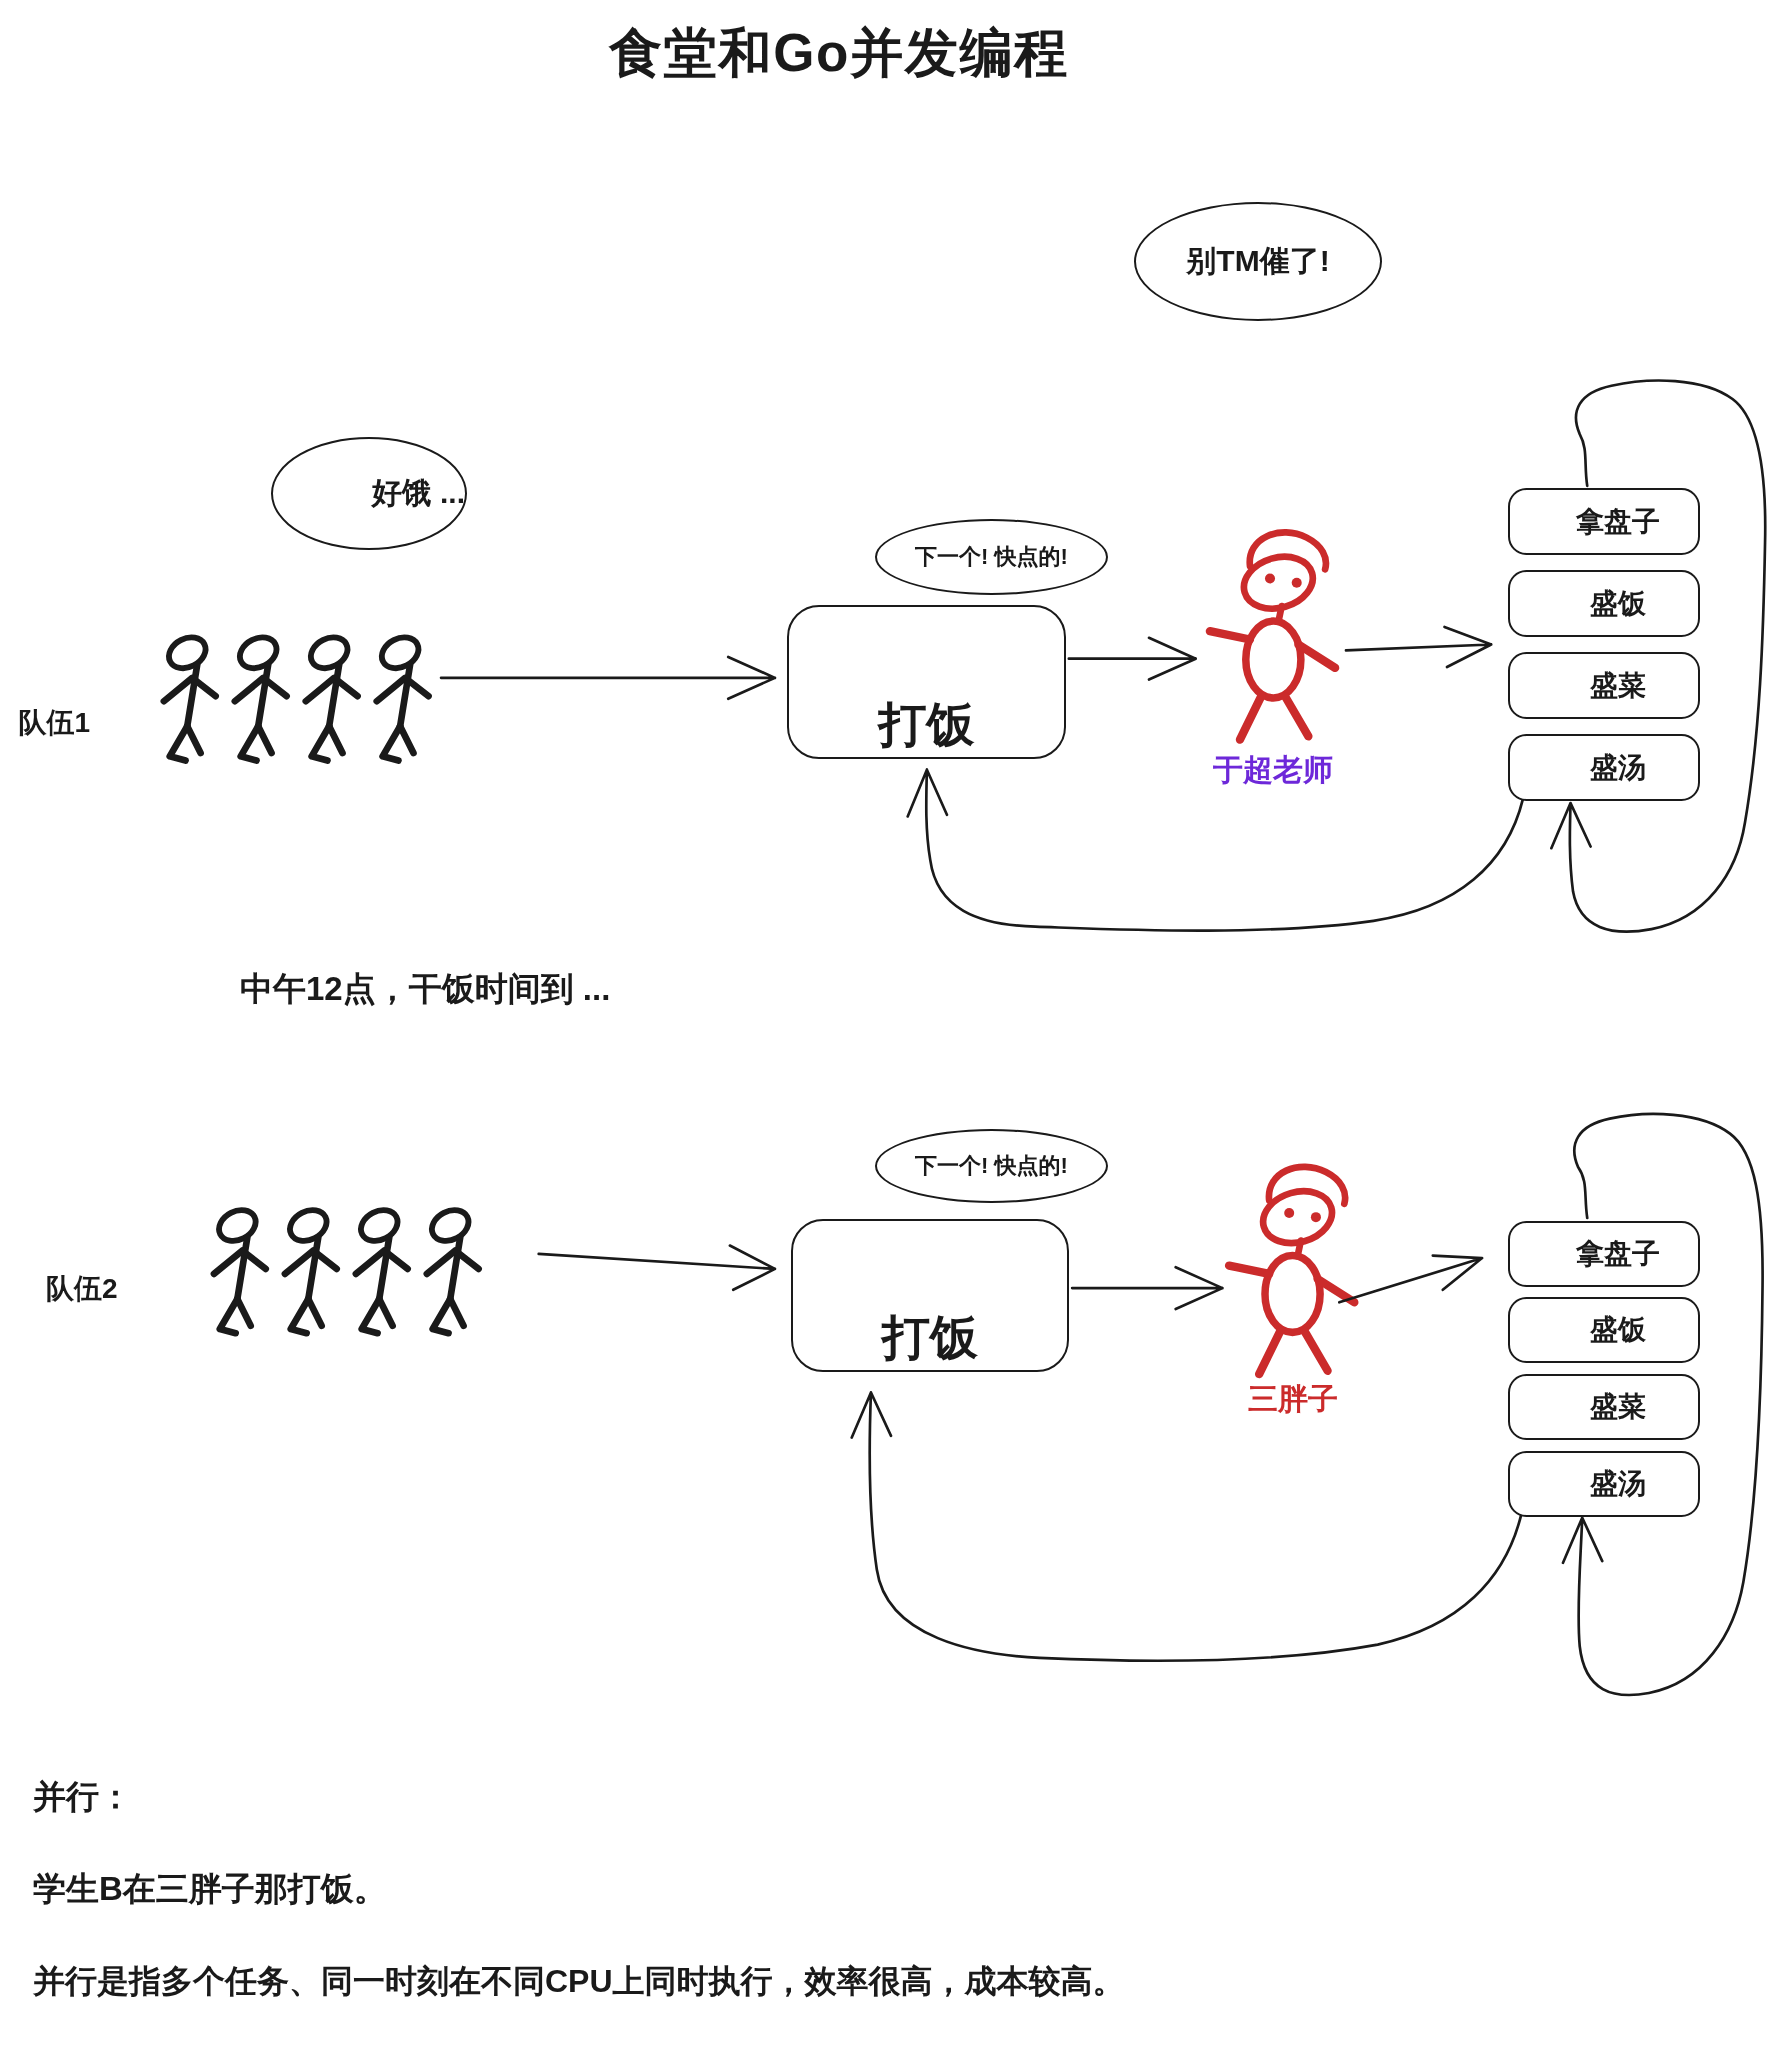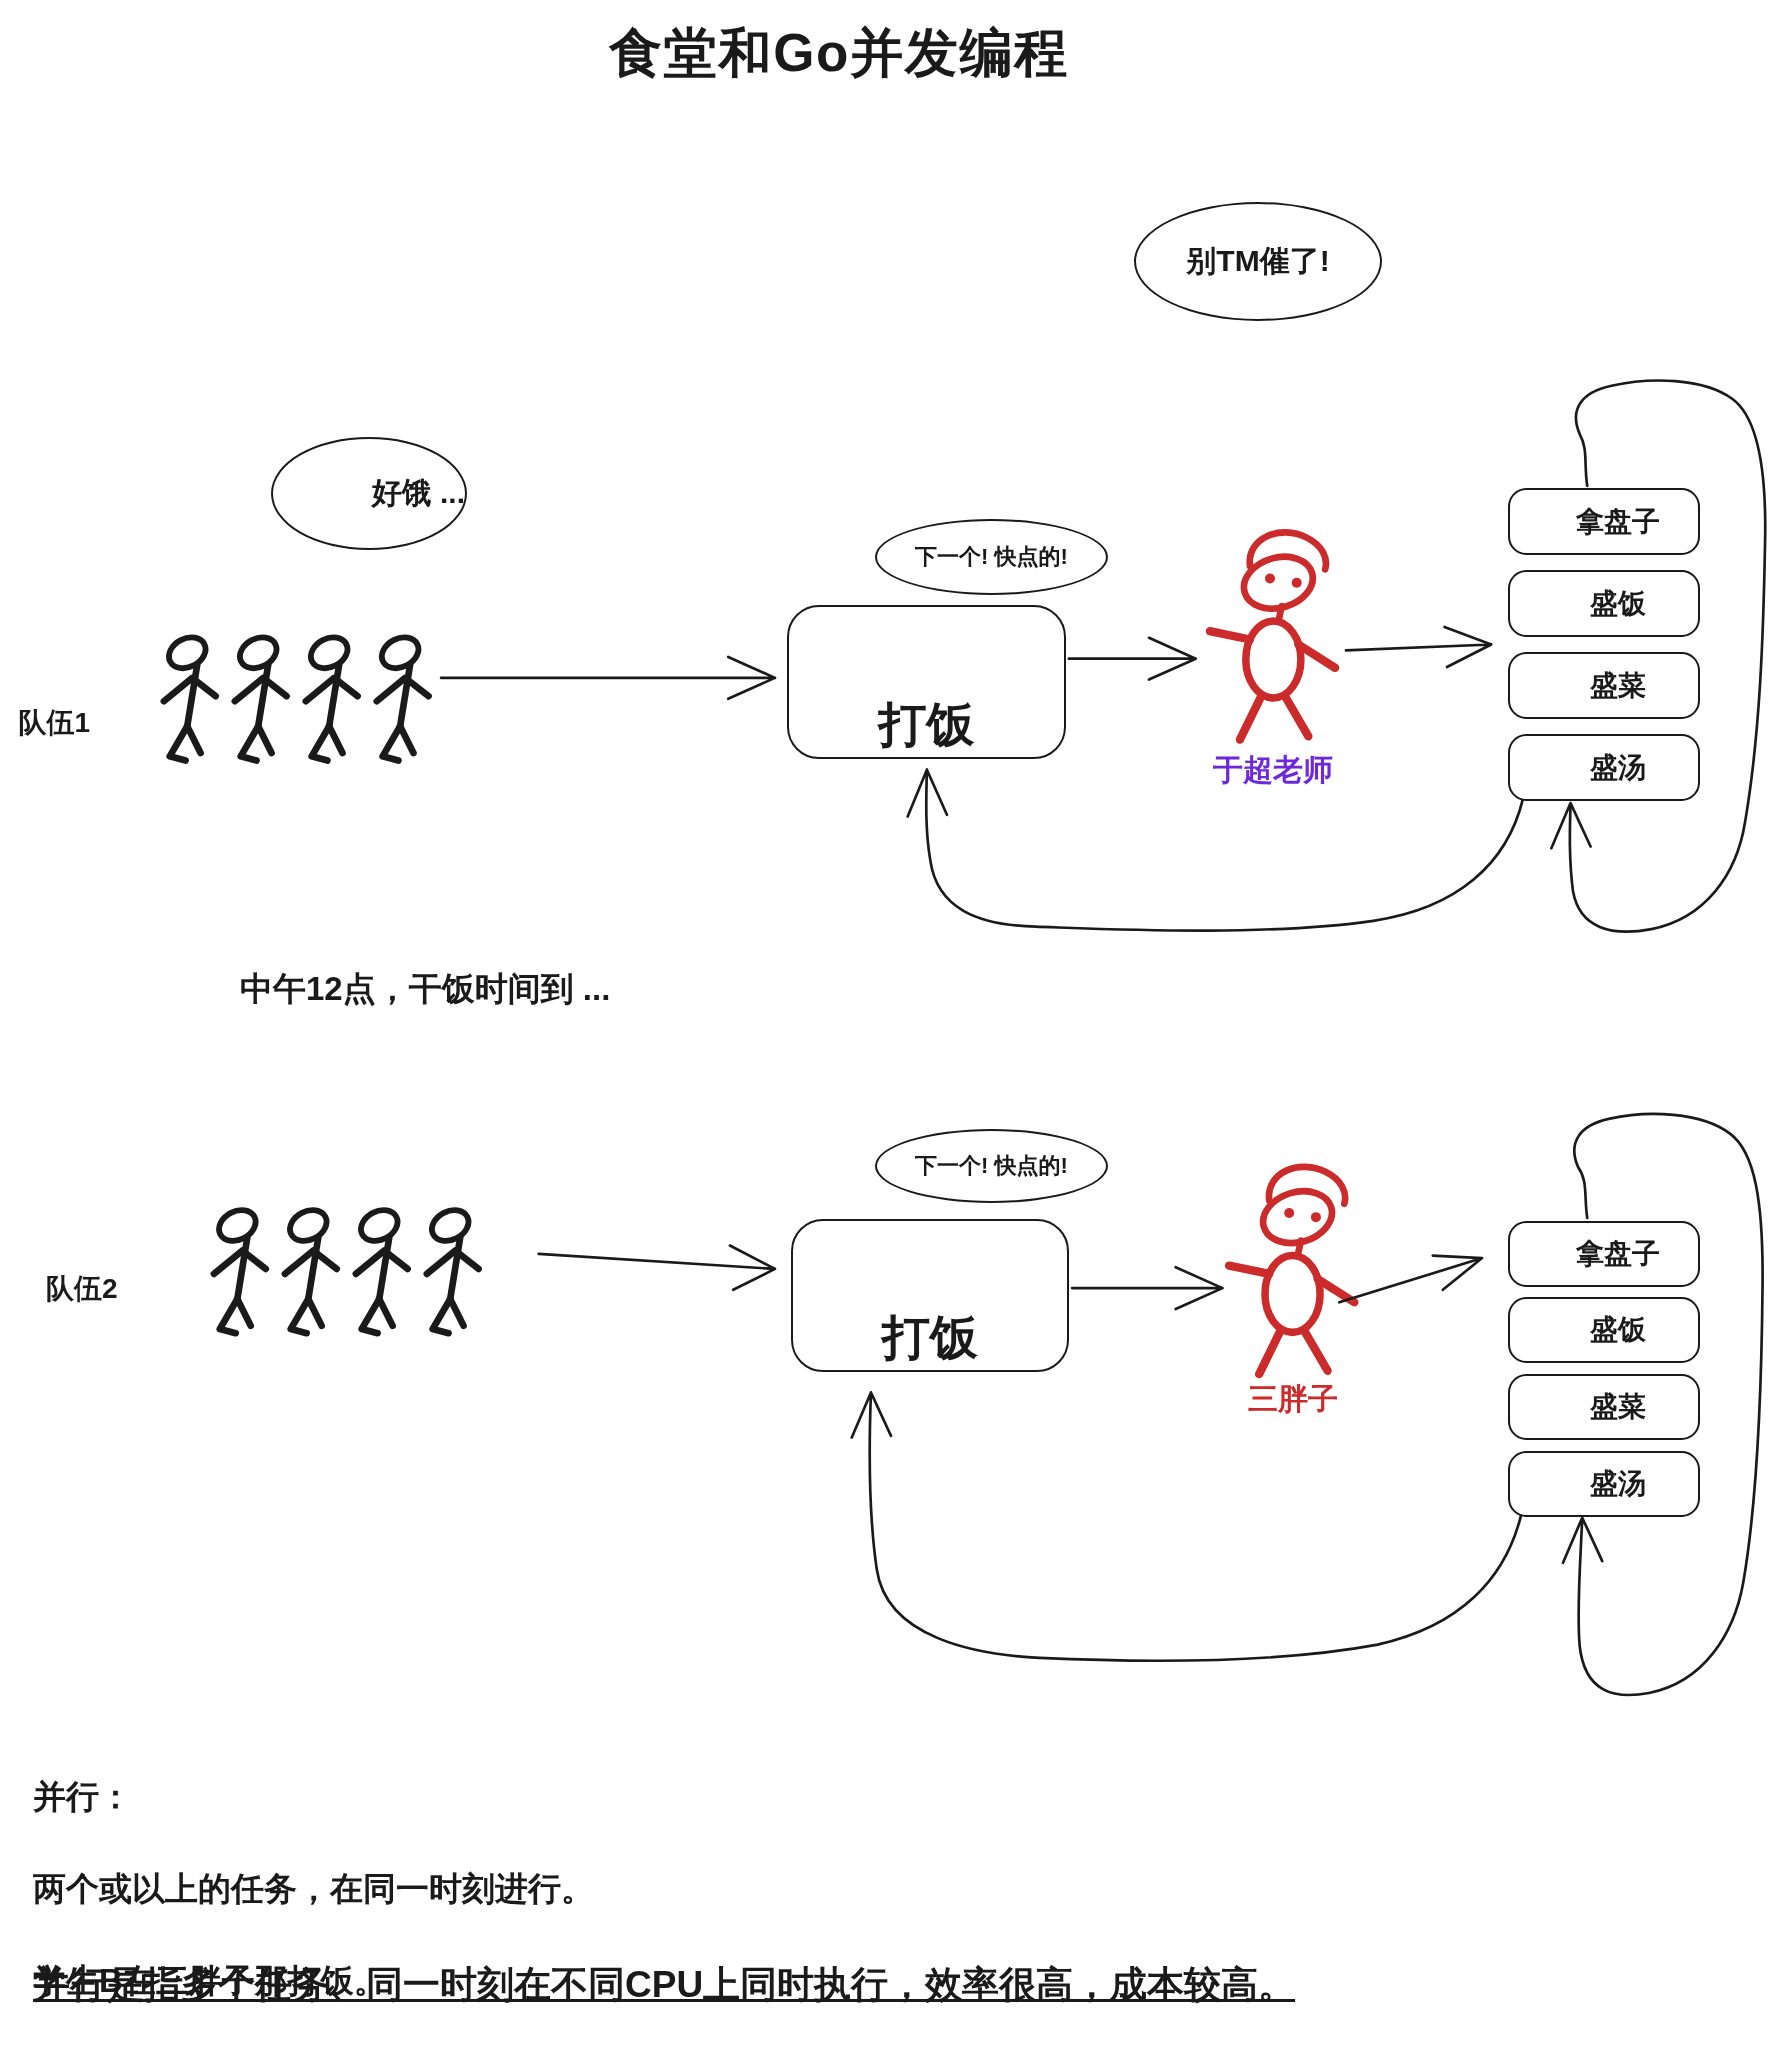--- a/index.html
+++ b/index.html
@@ -26,21 +26,21 @@
     font-size:48px;font-weight:700;
   }
   .step-box{
     border:2.5px solid #1a1a1a;border-radius:18.4px;background:#fff;
     display:flex;align-items:center;justify-content:center;
     font-size:28px;font-weight:700;padding-left:28px;
   }
   .server-label{font-size:30px;font-weight:600;text-align:center;width:184px;}
   .note{font-size:33px;font-weight:700;}
   .notes-block{font-size:33px;font-weight:600;line-height:46px;white-space:pre-line;}
-  .footer-line{font-size:37px;font-weight:600;text-decoration:underline;}
+  .footer-line{font-size:32px;font-weight:600;}
   svg.overlay{position:absolute;left:0;top:0;pointer-events:none;}
 </style>
 </head>
 <body>
 
 <div class="canvas">
 
   <svg class="overlay" width="1782" height="2062" viewBox="0 0 2134 2470">
     <defs>
       <g id="stickman" fill="none" stroke="#1a1a1a" stroke-linecap="round" stroke-linejoin="round">
@@ -165,19 +165,18 @@
     <span>盛菜</span>
   </div>
   <div class="abs step-box" style="left:1508px;top:1451px;width:160px;height:62px;">
     <span>盛汤</span>
   </div>
 
   <div class="abs note" style="left:240px;top:967px;">中午12点，干饭时间到 ...</div>
 
   <div class="abs notes-block" style="left:33px;top:1728px;">
     <div>并行：</div>
-    <div>两个或以上的任务，在同一时刻进行。</div>
     <div>学生B在三胖子那打饭。</div>
   </div>
   <div class="abs footer-line" style="left:33px;top:1960px;">并行是指多个任务、同一时刻在不同CPU上同时执行，效率很高，成本较高。</div>
 
 </div>
 
 
 </body></html>

